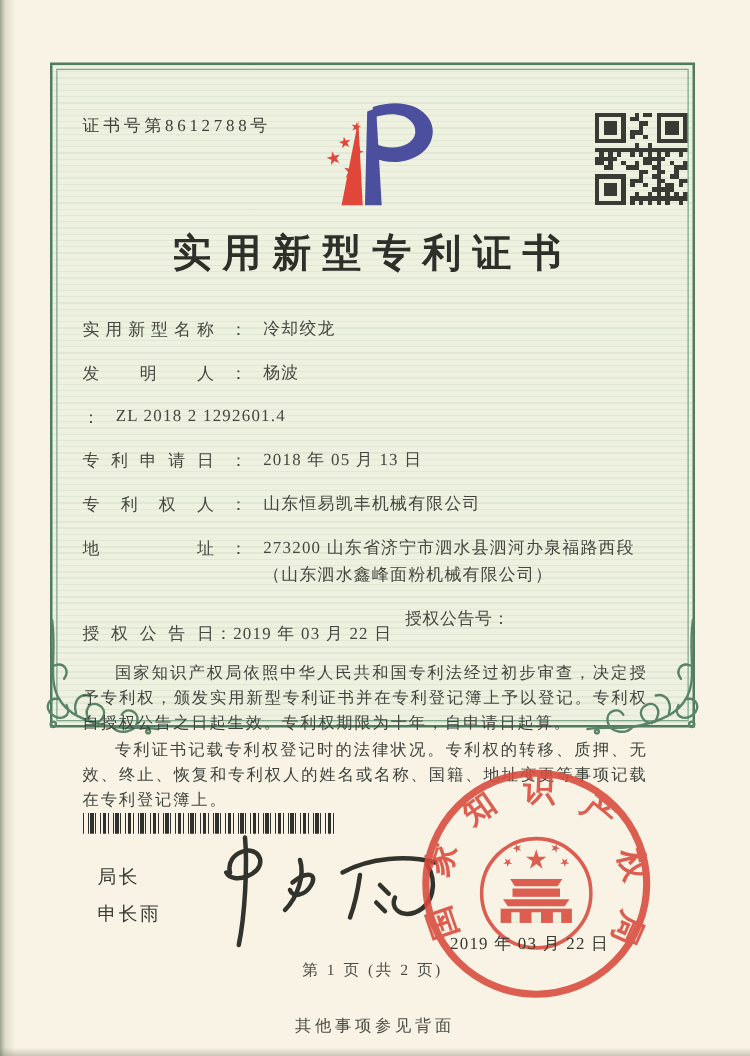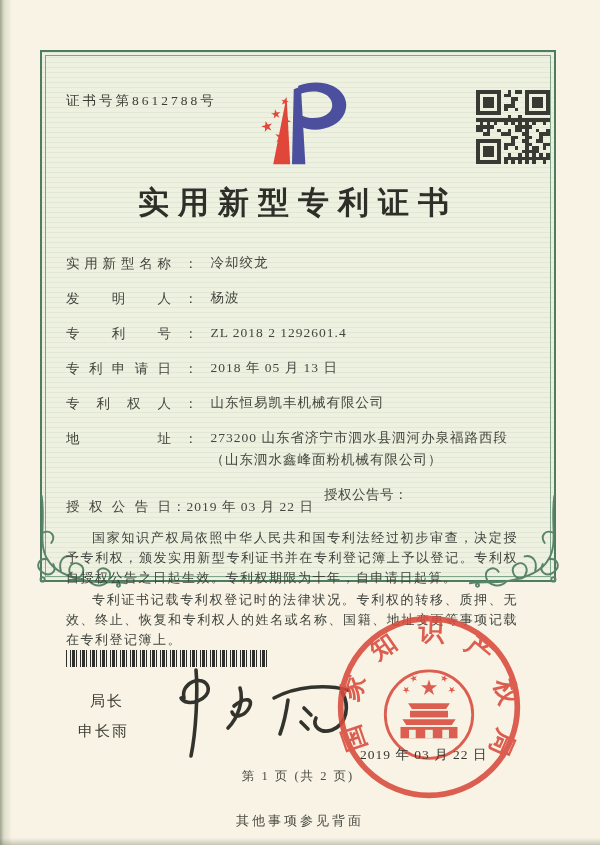--- a/index.html
+++ b/index.html
@@ -61,21 +61,21 @@
   .grant-left{display:flex;width:258px;flex:0 0 258px;margin-top:12px;}
   .grant-left .lbl{display:inline-block;width:106px;flex:0 0 106px;text-align:justify;text-align-last:justify;}
   .grant-right{display:flex;flex:1 1 auto;letter-spacing:.5px;}
   .paras{margin-top:10px;color:#3f433d;}
   .paras p{
     margin:0 12px 2px 0;font-size:13px;line-height:20px;letter-spacing:1.5px;
     text-indent:2em;text-align:justify;
   }
   
   .barcode{position:absolute;left:24px;top:598px;width:206px;height:17px;}
-  .issuer-title{position:absolute;left:48px;top:640px;font-size:15px;letter-spacing:2px;color:#3a3b33;font-family:Liberation Mono, monospace;}
+  .issuer-title{position:absolute;left:36px;top:640px;font-size:15px;letter-spacing:2px;color:#3a3b33;font-family:Liberation Mono, monospace;}
   .issuer-name{position:absolute;left:36px;top:670px;font-size:15px;letter-spacing:2px;color:#3a3b33;font-family:"Liberation Sans","DejaVu Sans",sans-serif;}
   .signature{position:absolute;left:112px;top:610px;width:216px;height:100px;}
   .seal{position:absolute;left:292px;top:560px;width:190px;height:190px;opacity:.88;}
   .seal-date{
     position:absolute;left:318px;top:694px;font-size:13.5px;letter-spacing:1px;color:#38382f;z-index:3;
   }
   .page-indicator{
     position:absolute;left:0;top:716px;width:100%;text-align:center;
     font-size:12.5px;letter-spacing:2px;color:#4a4b42;
   }
@@ -283,21 +283,20 @@
       <span class="val">冷却绞龙</span>
     </div>
 
     <div class="field-row">
       <span class="lbl">发明人</span>
         <span class="colon">：</span>
       <span class="val">杨波</span>
     </div>
 
     <div class="field-row">
-      <span class="lbl">专利号</span>
         <span class="colon">：</span>
       <span class="val">ZL 2018 2 1292601.4</span>
     </div>
 
     <div class="field-row">
       <span class="lbl">专利申请日</span>
         <span class="colon">：</span>
       <span class="val">2018 年 05 月 13 日</span>
     </div>
 

